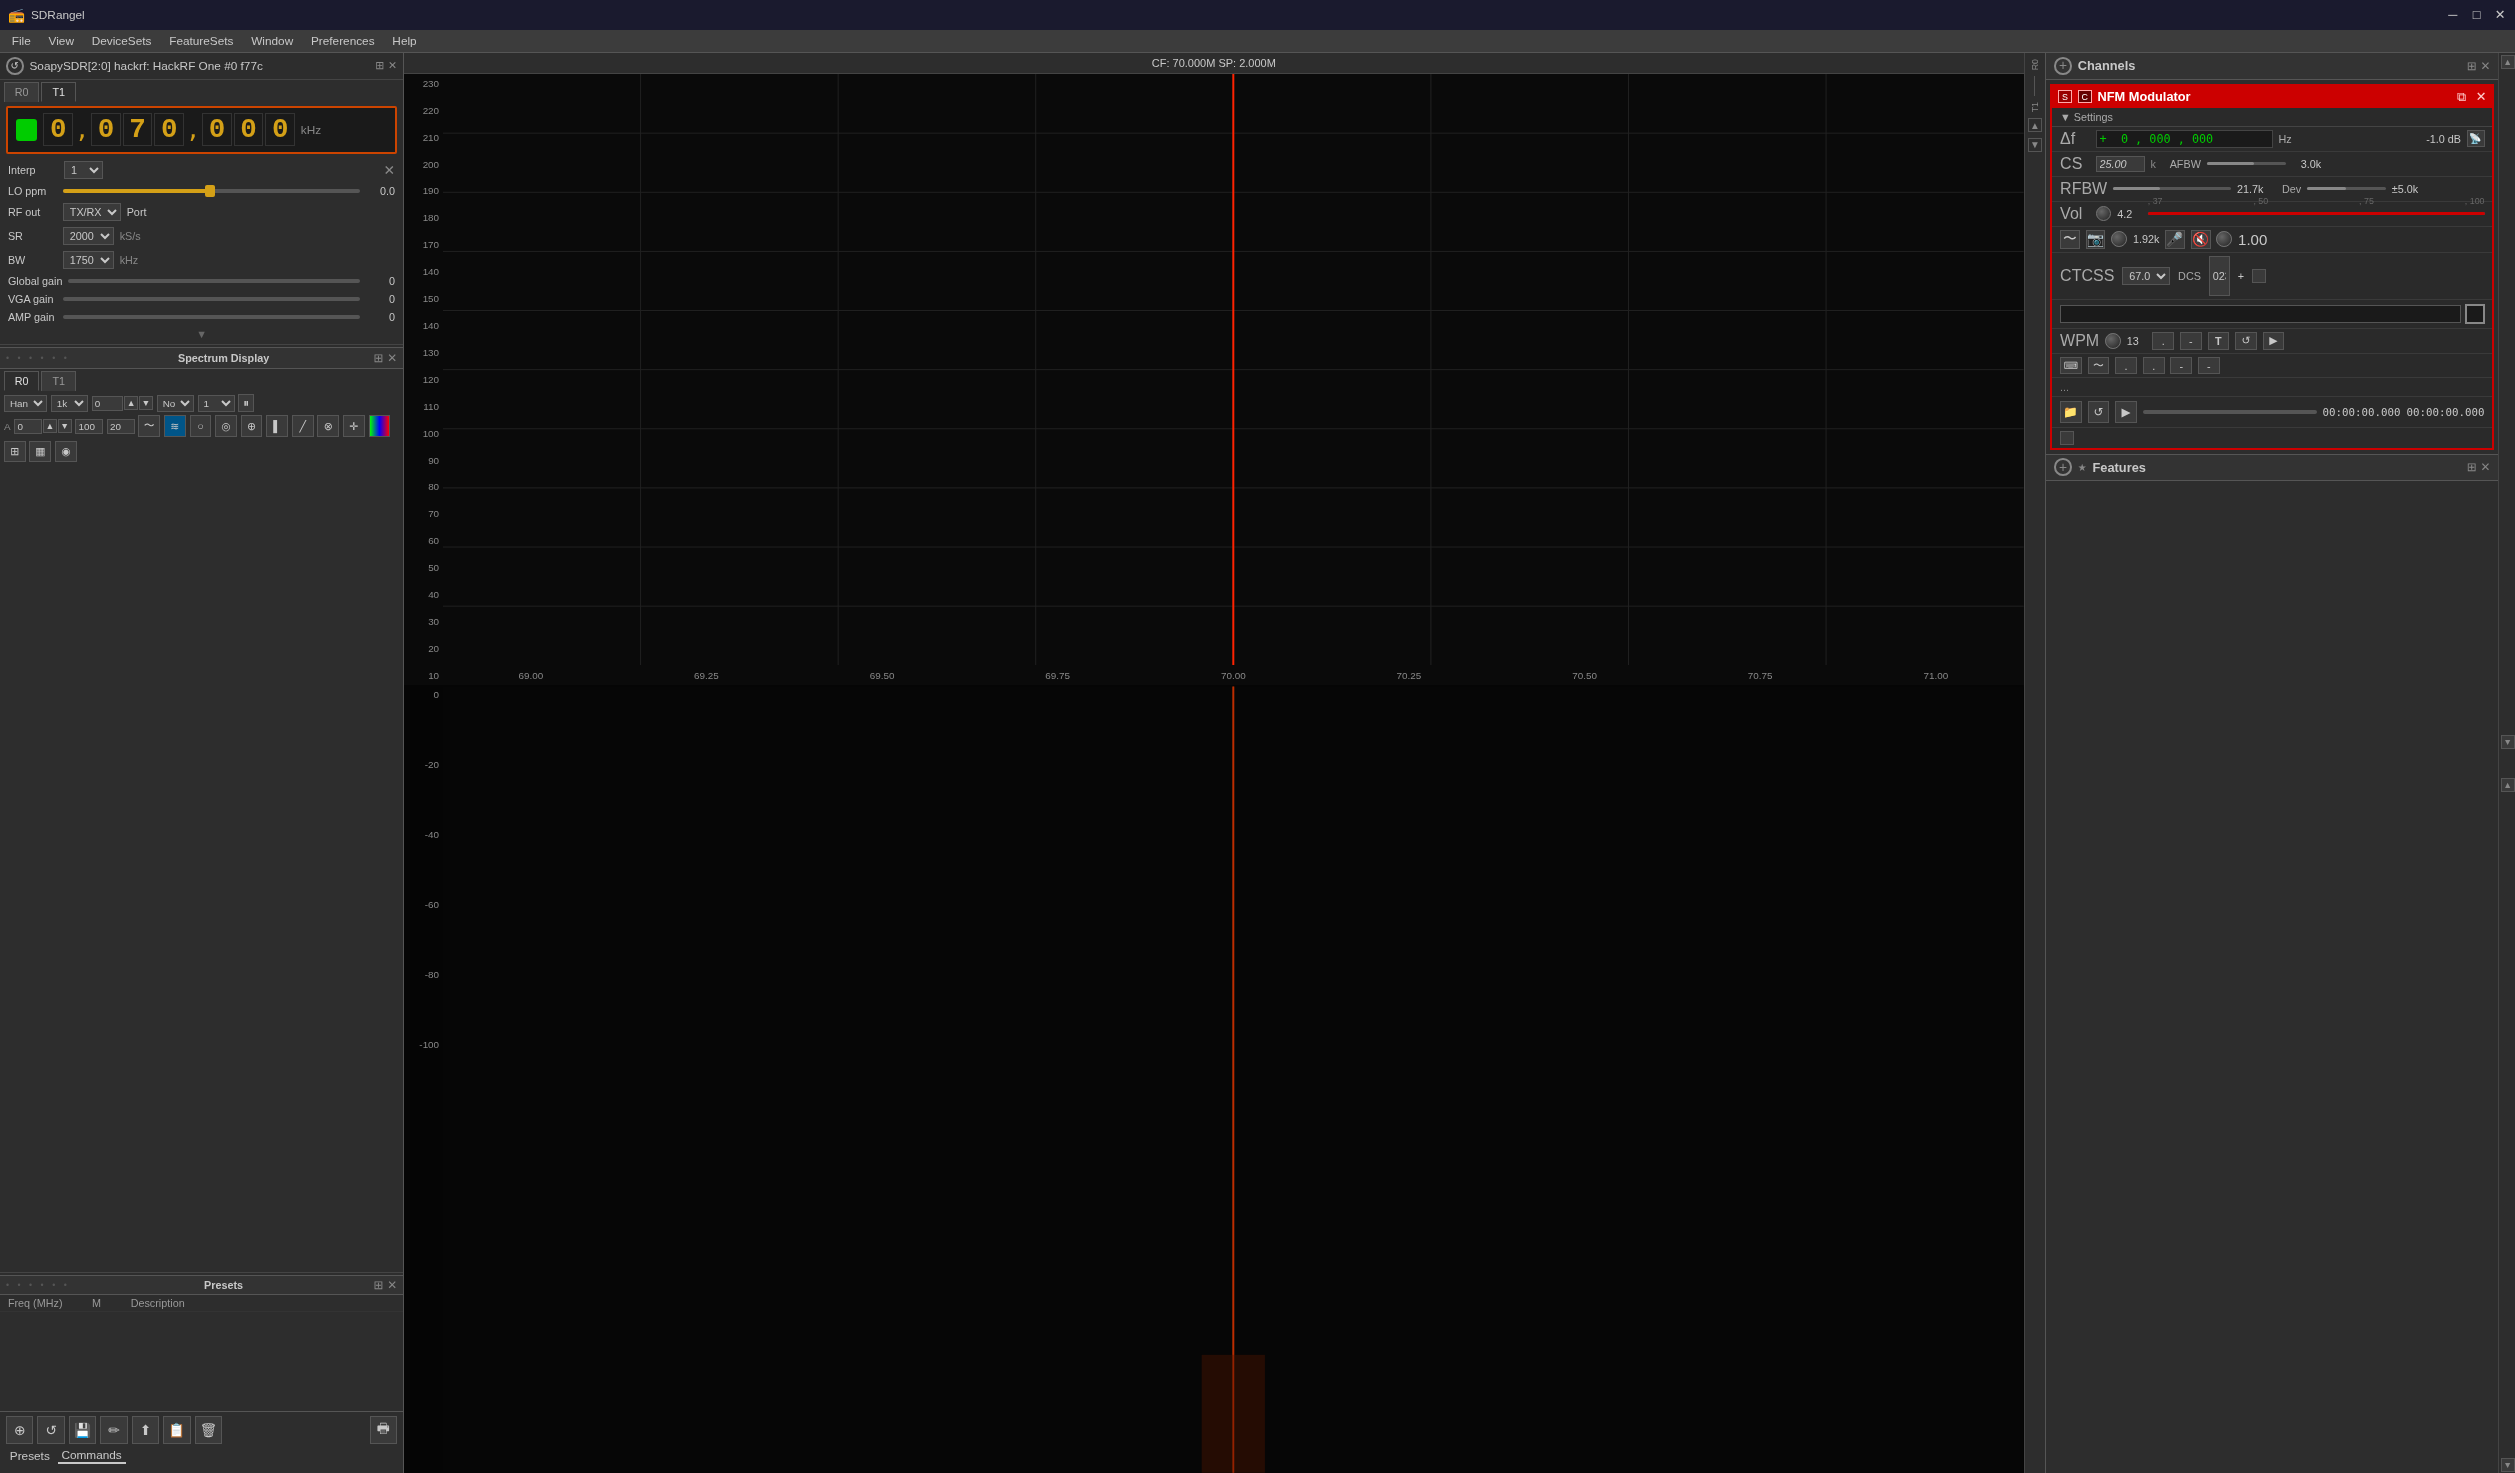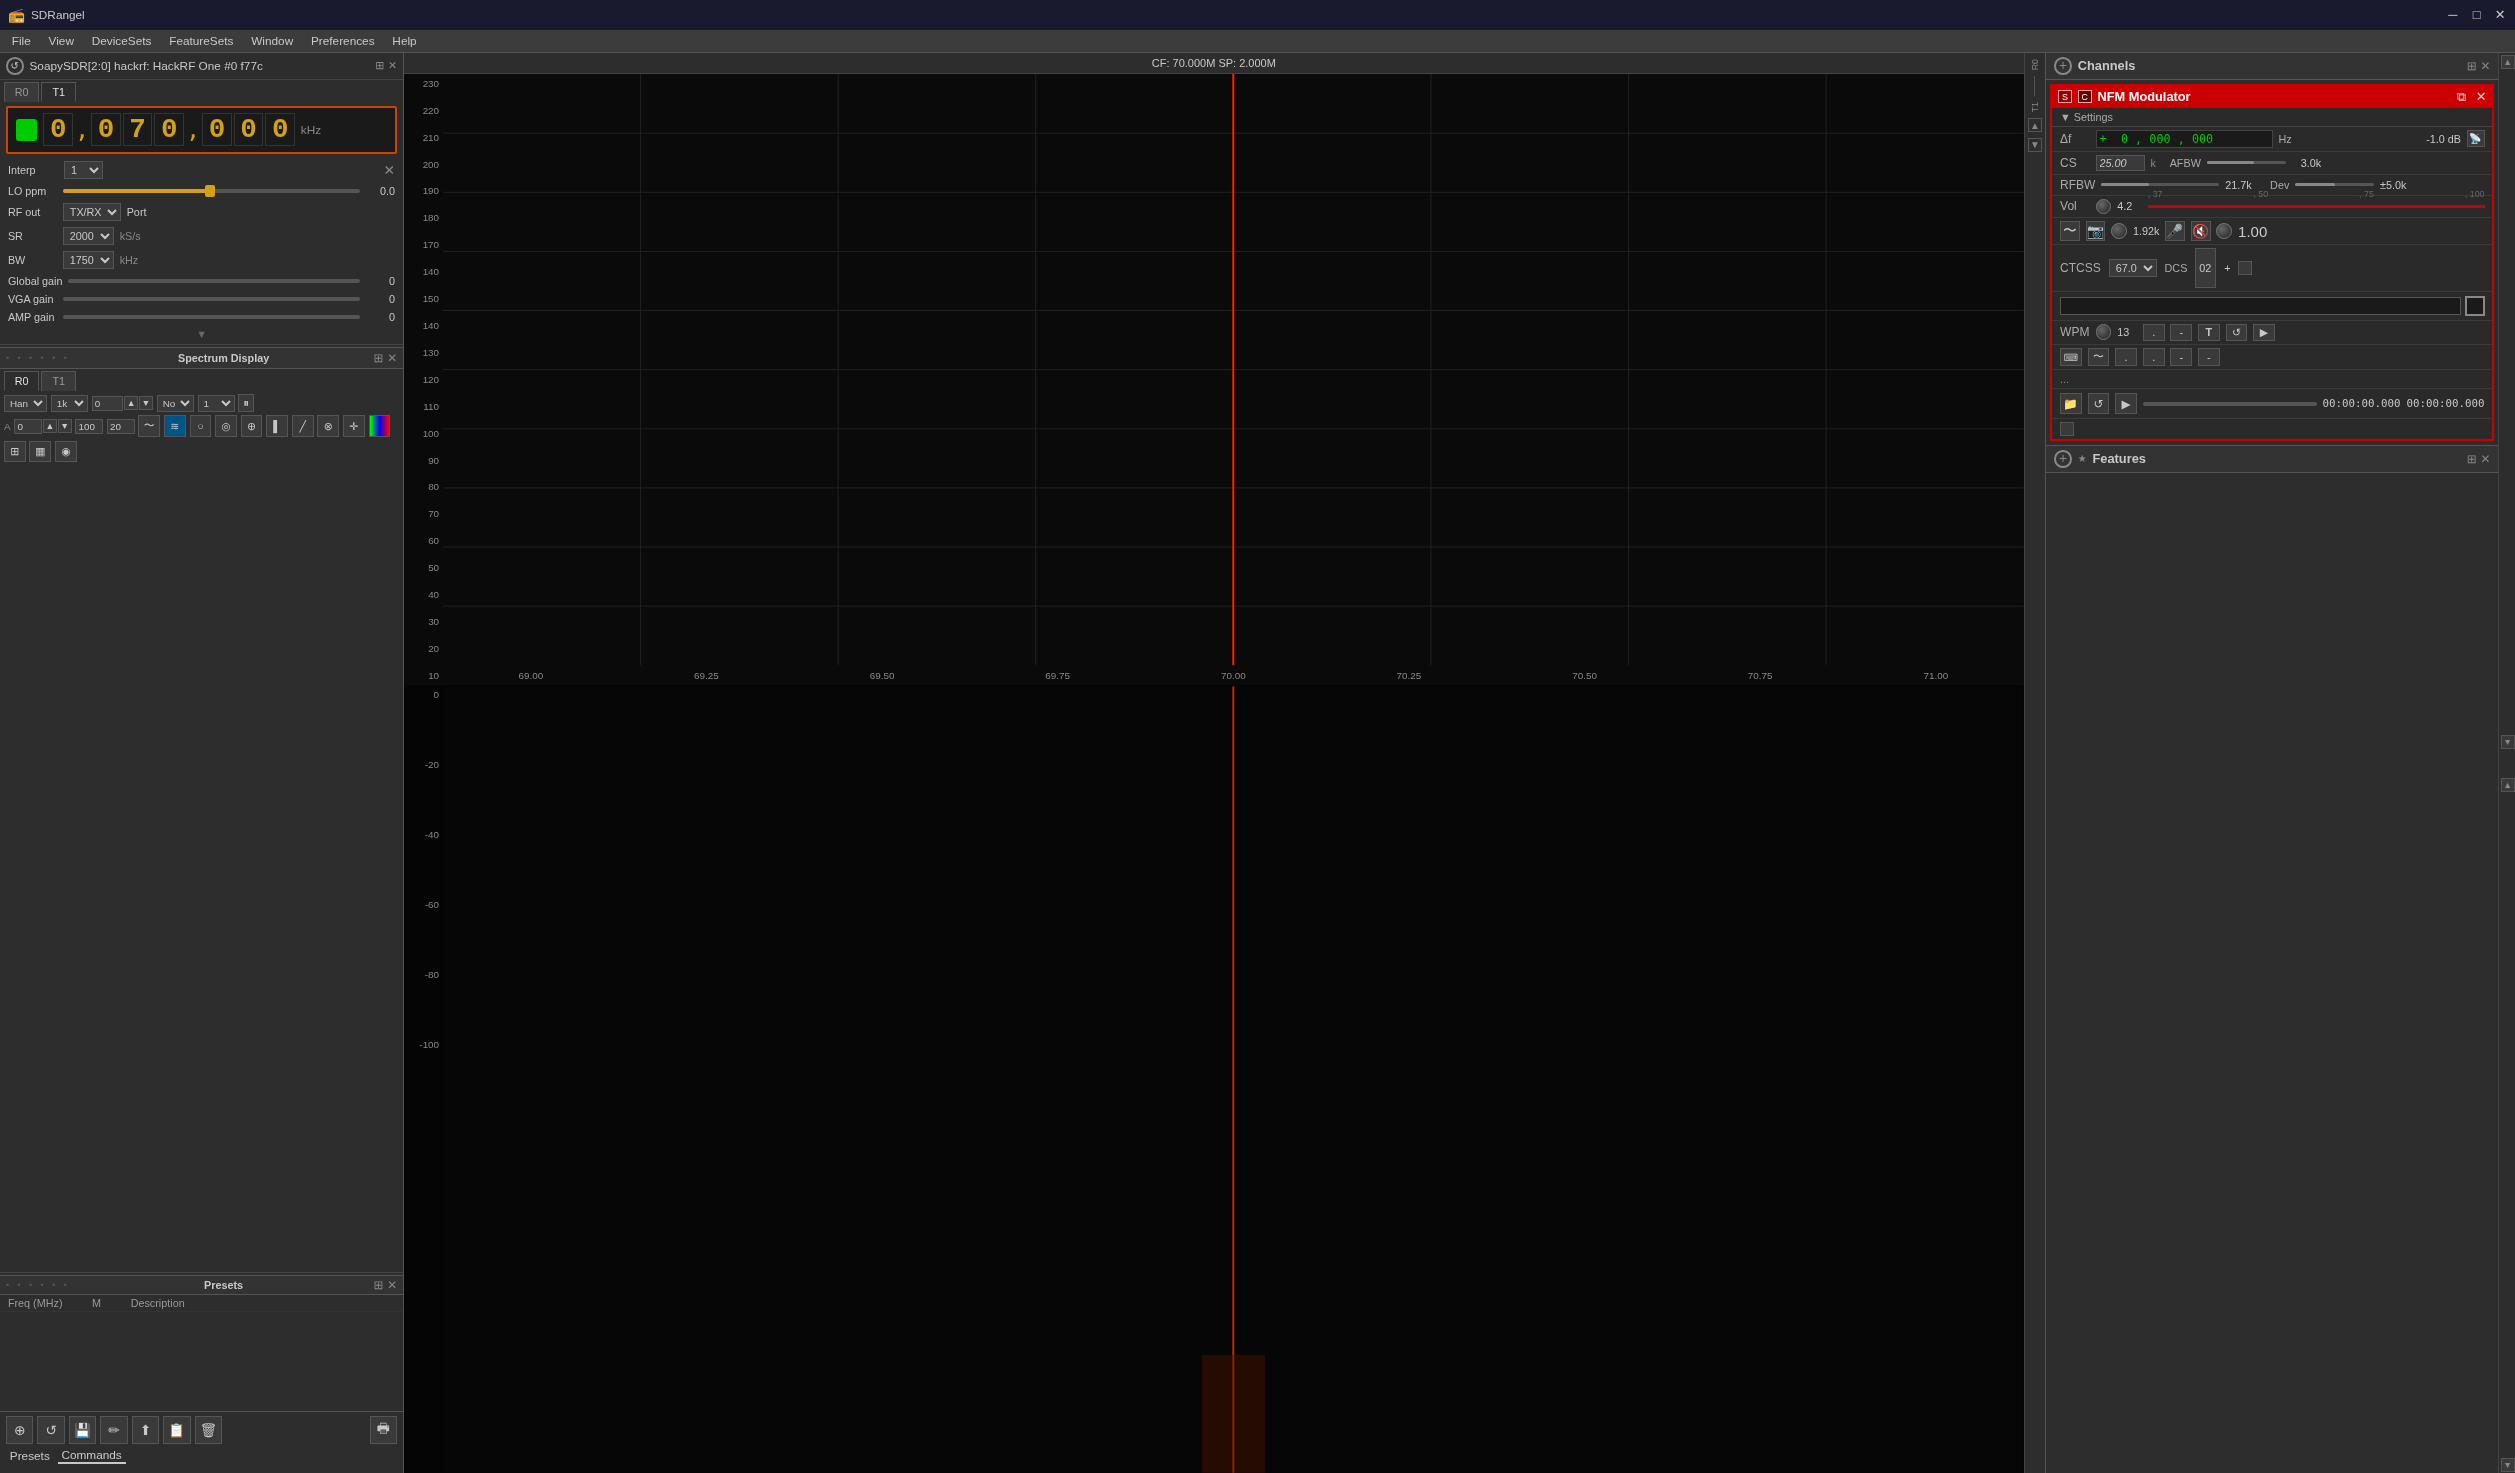--- a/index.html
+++ b/index.html
@@ -430,21 +430,21 @@
     }
 
     
     .nfm-row {
       display: flex;
       align-items: center;
       padding: 3px 7.9px;
       gap: 5.9px;
       border-bottom: 1px solid #3a3a3a;
     }
-    .nfm-label { font-size: 12px; color: #aaa; min-width: 29.6px; }
+    .nfm-label { font-size: 16px; color: #aaa; min-width: 29.6px; }
 
     .freq-input-small {
       background: #1a1a1a;
       color: #00cc00;
       border: 1px solid #444;
       padding: 1px 3px;
       font-size: 11.8px;
       font-family: monospace;
       width: 177px;
     }

